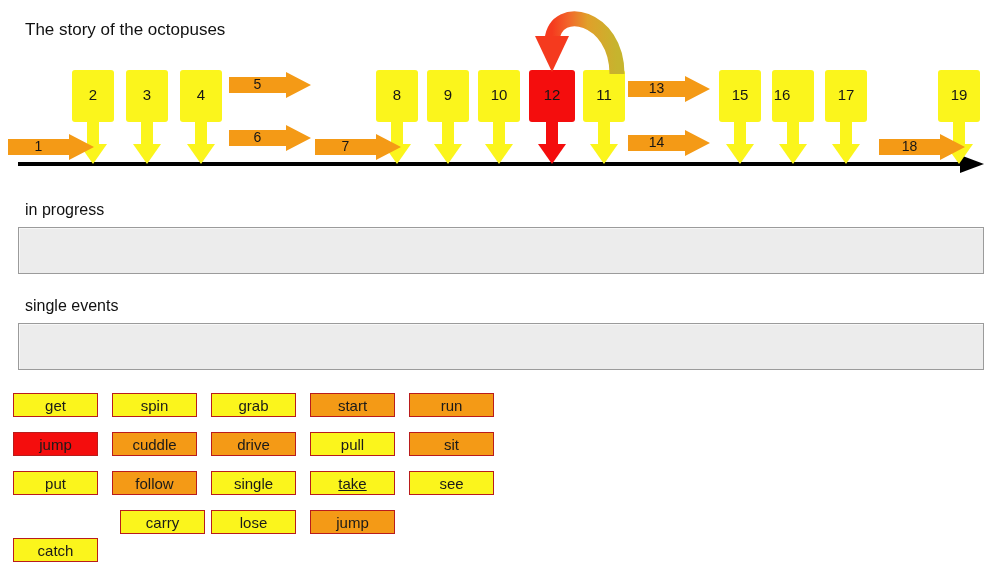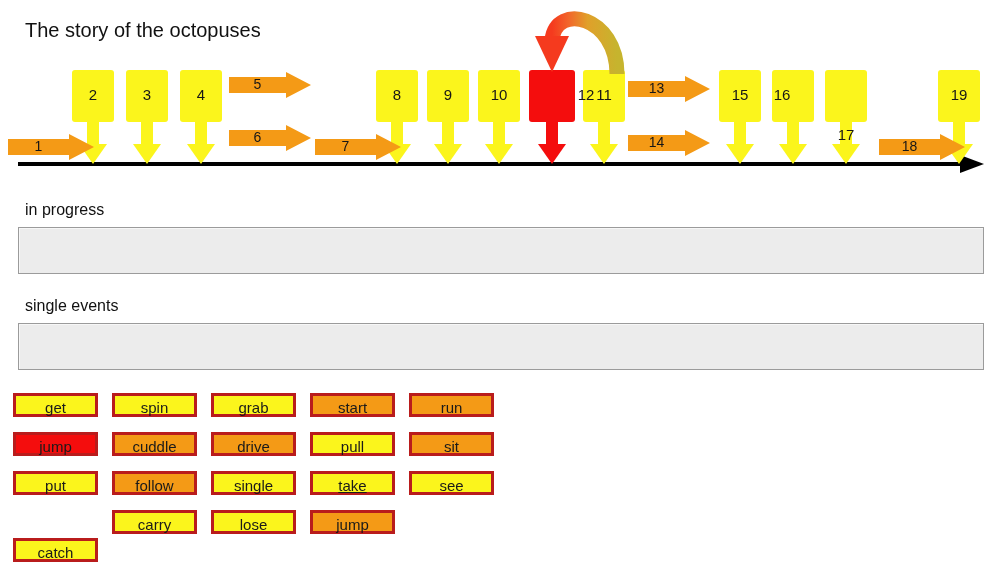--- a/index.html
+++ b/index.html
@@ -14,21 +14,21 @@
     overflow: hidden;
     font-family: "Liberation Sans", sans-serif;
     color: #000000;
   }
 
   
   #page-title {
     position: absolute;
     left: 25px;
     top: 20px;
-    font-size: 20px;
+    font-size: 17px;
     line-height: 20px;
     color: #111111;
     white-space: nowrap;
   }
 
   
   #timeline {
     position: absolute;
     left: 0;
     top: 0;
@@ -87,21 +87,21 @@
     height: 160px;
   }
   .word-btn {
     position: absolute;
     width: 85px;
     height: 24px;
     line-height: 24px;
     text-align: center;
     font-size: 15px;
     color: #1a1a1a;
-    border: 3px solid #b91c1c;
+    border: 1px solid #b91c1c;
     box-sizing: border-box;
     cursor: pointer;
     user-select: none;
   }
   .w-yellow { background: #fbf51c; }
   .w-orange { background: #f49a16; }
   .w-red    { background: #f40d0d; }
 </style>
 </head>
 <body>
@@ -203,25 +203,25 @@
       <polygon points="535,36 569,36 552,72" fill="#f53a1e"></polygon>
     </g>
   </svg>
   <div id="labels-layer">
       <div class="tl-label" style="left: 72px; top: 86px; width: 42px;">2</div>
       <div class="tl-label" style="left: 126px; top: 86px; width: 42px;">3</div>
       <div class="tl-label" style="left: 180px; top: 86px; width: 42px;">4</div>
       <div class="tl-label" style="left: 376px; top: 86px; width: 42px;">8</div>
       <div class="tl-label" style="left: 427px; top: 86px; width: 42px;">9</div>
       <div class="tl-label" style="left: 478px; top: 86px; width: 42px;">10</div>
-      <div class="tl-label" style="left: 529px; top: 86px; width: 46px; padding-left: 34px;">12</div>
+      <div class="tl-label" style="left: 529px; top: 86px; width: 46px;">12</div>
       <div class="tl-label" style="left: 583px; top: 86px; width: 42px;">11</div>
       <div class="tl-label" style="left: 719px; top: 86px; width: 42px;">15</div>
       <div class="tl-label" style="left: 772px; top: 86px; width: 20px;">16</div>
-      <div class="tl-label" style="left: 825px; top: 86px; width: 42px; margin-top: 40px;">17</div>
+      <div class="tl-label" style="left: 825px; top: 86px; width: 42px;">17</div>
       <div class="tl-label" style="left: 938px; top: 86px; width: 42px;">19</div>
       <div class="tl-label arrow-label" style="left: 8px; top: 138px; width: 61px;">1</div>
       <div class="tl-label arrow-label" style="left: 229px; top: 76px; width: 57px;">5</div>
       <div class="tl-label arrow-label" style="left: 229px; top: 129px; width: 57px;">6</div>
       <div class="tl-label arrow-label" style="left: 315px; top: 138px; width: 61px;">7</div>
       <div class="tl-label arrow-label" style="left: 628px; top: 80px; width: 57px;">13</div>
       <div class="tl-label arrow-label" style="left: 628px; top: 134px; width: 57px;">14</div>
       <div class="tl-label arrow-label" style="left: 879px; top: 138px; width: 61px;">18</div>
     </div>
 </div>
@@ -242,16 +242,16 @@
     <div class="word-btn w-orange" style="left: 99px; top: 39px;">cuddle</div>
     <div class="word-btn w-orange" style="left: 198px; top: 39px;">drive</div>
     <div class="word-btn w-yellow" style="left: 297px; top: 39px;">pull</div>
     <div class="word-btn w-orange" style="left: 396px; top: 39px;">sit</div>
     <div class="word-btn w-yellow" style="left: 0px; top: 78px;">put</div>
     <div class="word-btn w-orange" style="left: 99px; top: 78px;">follow</div>
     <div class="word-btn w-yellow" style="left: 198px; top: 78px;">single</div>
     <div class="word-btn w-yellow" style="left: 297px; top: 78px; text-decoration: underline;">take</div>
     <div class="word-btn w-yellow" style="left: 396px; top: 78px;">see</div>
     <div class="word-btn w-yellow" style="left: 0px; top: 117px; margin-top: 28px;">catch</div>
-    <div class="word-btn w-yellow" style="left: 99px; top: 117px;">carry</div>
+    <div class="word-btn w-yellow" style="left: 107px; top: 117px;">carry</div>
     <div class="word-btn w-yellow" style="left: 198px; top: 117px;">lose</div>
     <div class="word-btn w-orange" style="left: 297px; top: 117px;">jump</div>
   </div>
 
 </body></html>

